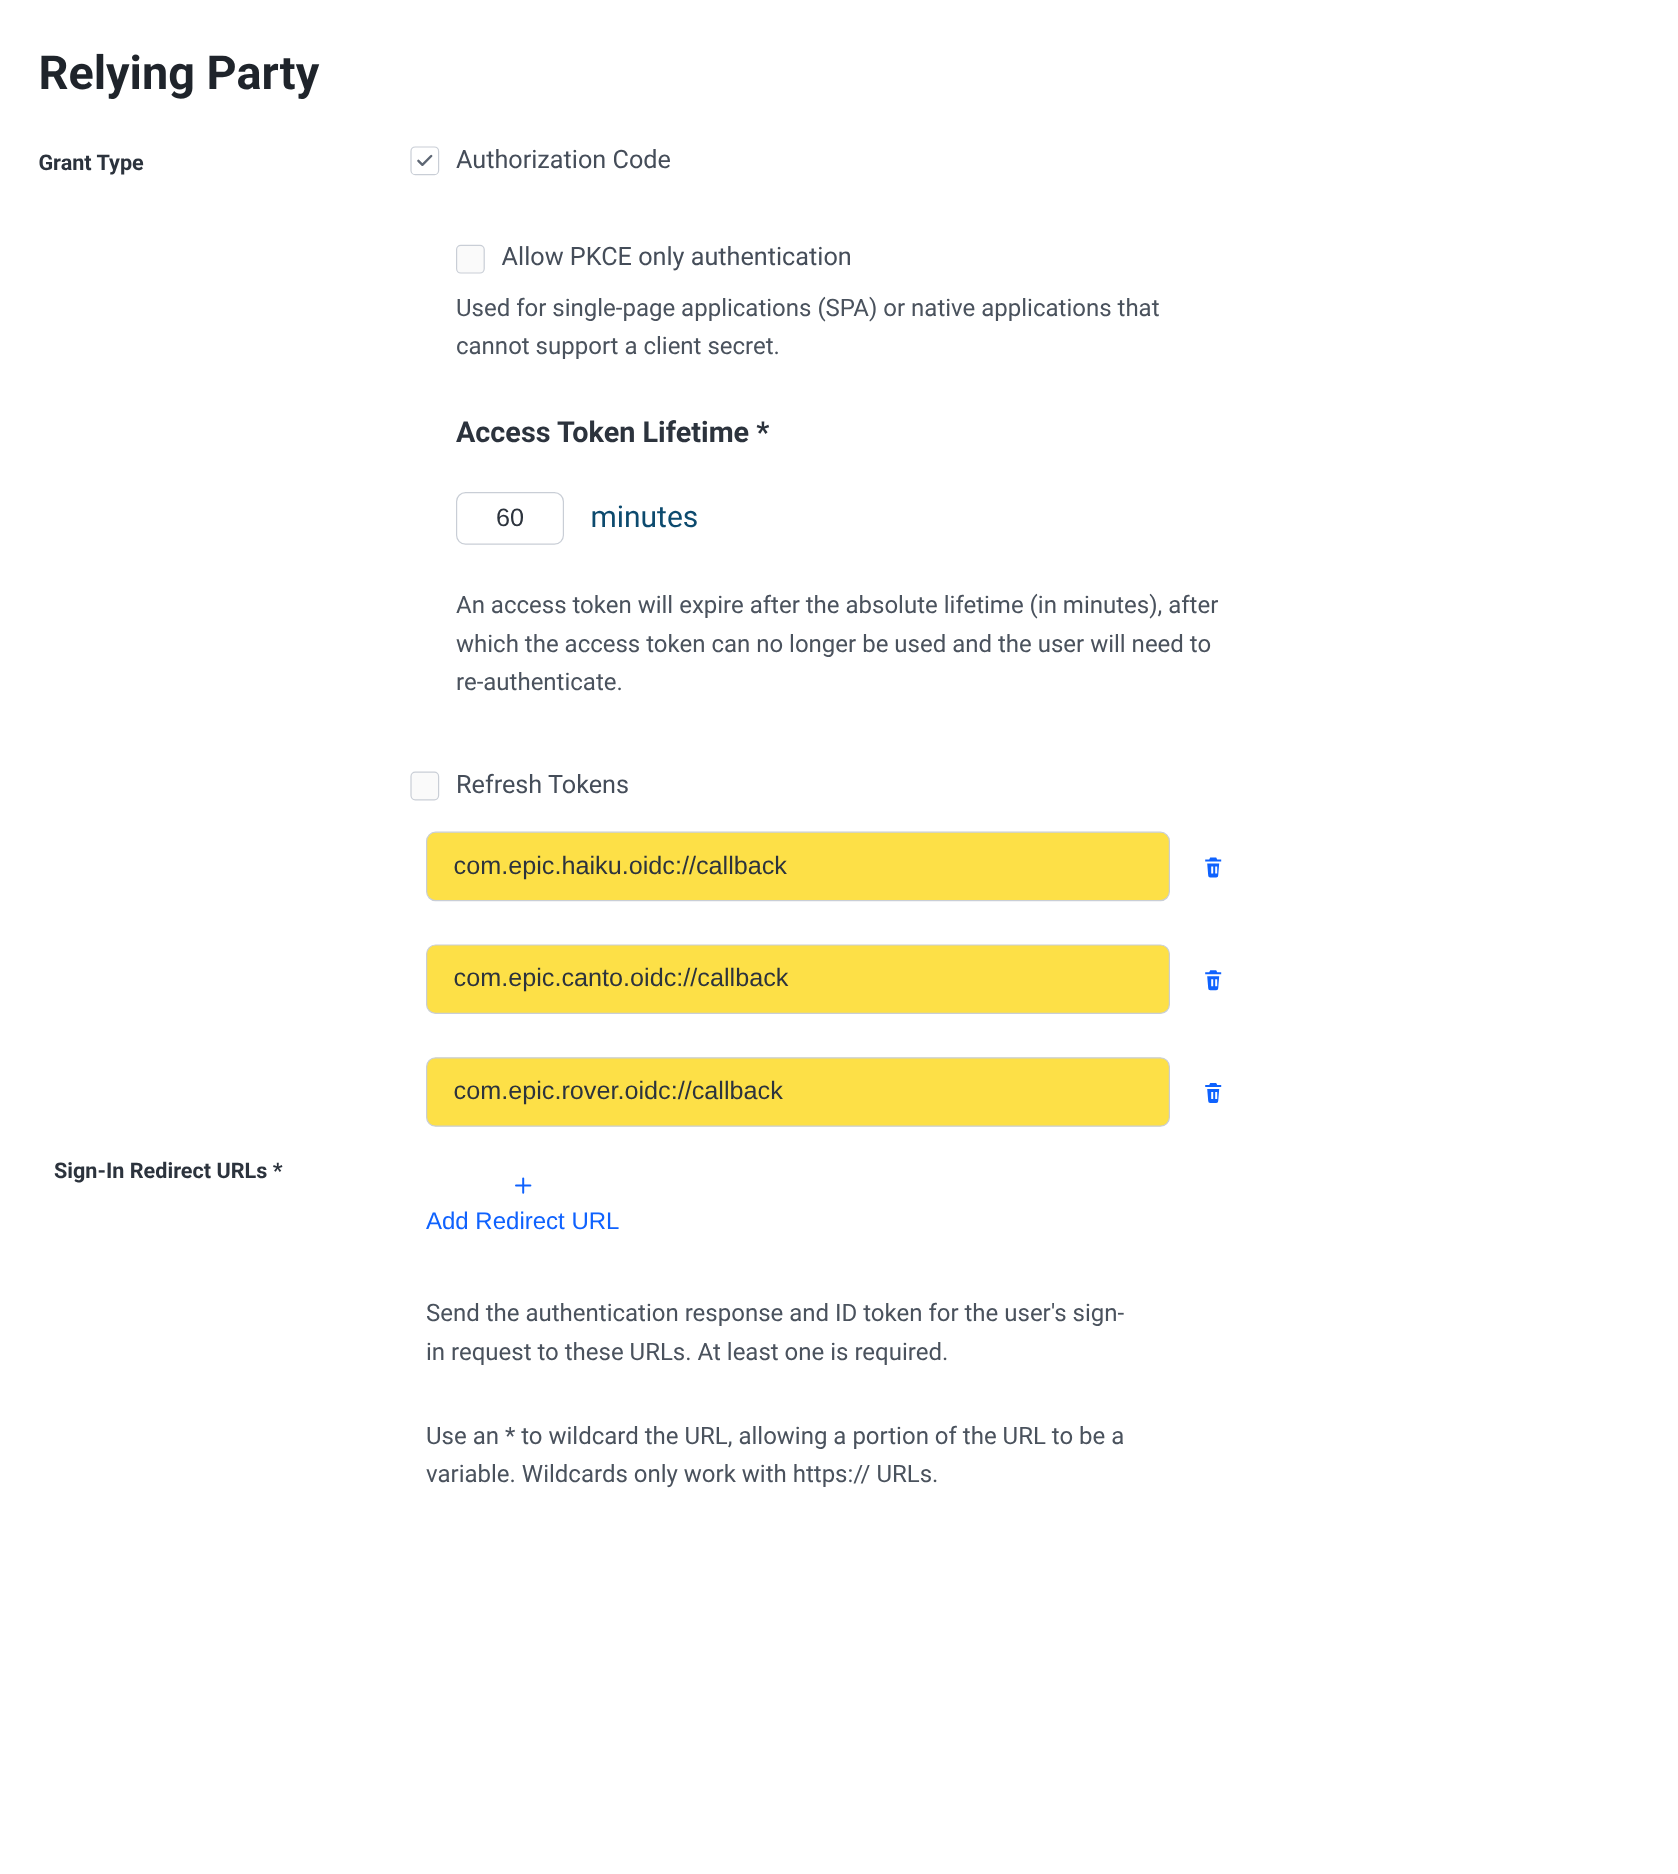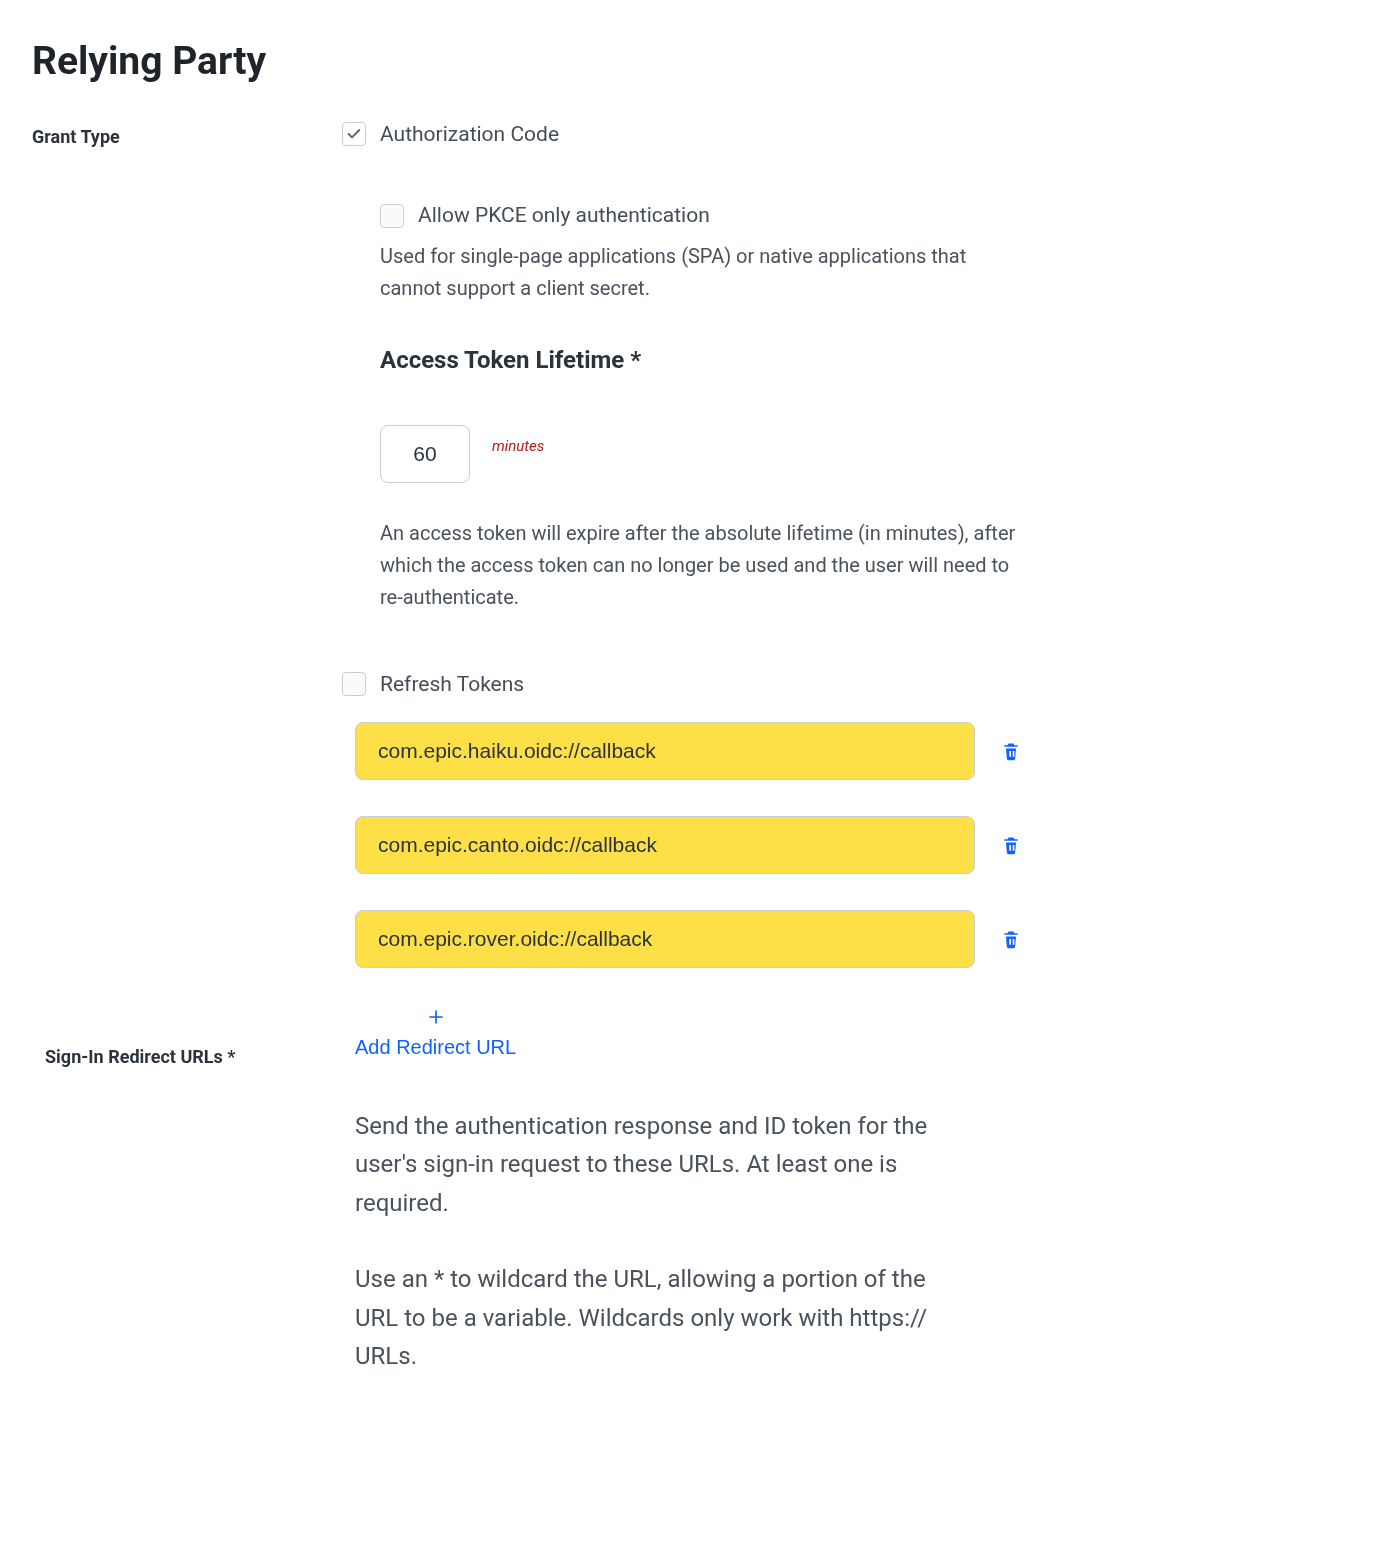--- a/index.html
+++ b/index.html
@@ -80,33 +80,31 @@
     margin-top: 38px;
   }
   .lifetime-row {
     display: flex;
     align-items: center;
     gap: 22px;
     margin-top: 32px;
   }
   input.num {
     width: 90px;
-    height: 58px;
+    height: 44px;
     border: 1.5px solid #c9ced6;
     border-radius: 8px;
     font-size: 21px;
     text-align: center;
     color: #2c333d;
     background: #fff;
-    margin-top: 15px;
   }
   .unit {
-    font-size: 15px;
-    color: #b91c1c;
-    font-style: italic;
+    font-size: 25px;
+    color: #0c4a6e;
   }
   .refresh-block {
     margin-top: 56px;
   }
   
   .url-row {
     display: flex;
     align-items: center;
     gap: 22px;
     margin-bottom: 36px;
@@ -140,21 +138,21 @@
     background: none;
     border: none;
     padding: 0;
     margin-top: 4px;
     flex-direction: column;
   }
   .add-link svg { flex-shrink:0; }
   .desc {
     margin-top: 48px;
     color: #4a525d;
-    font-size: 24px;
+    font-size: 20px;
     line-height: 1.6;
     max-width: 590px;
   }
   .desc + .desc { margin-top: 38px; }
 </style>
 </head>
 <body>
 
 <h1 class="page-title">Relying Party</h1>
 

